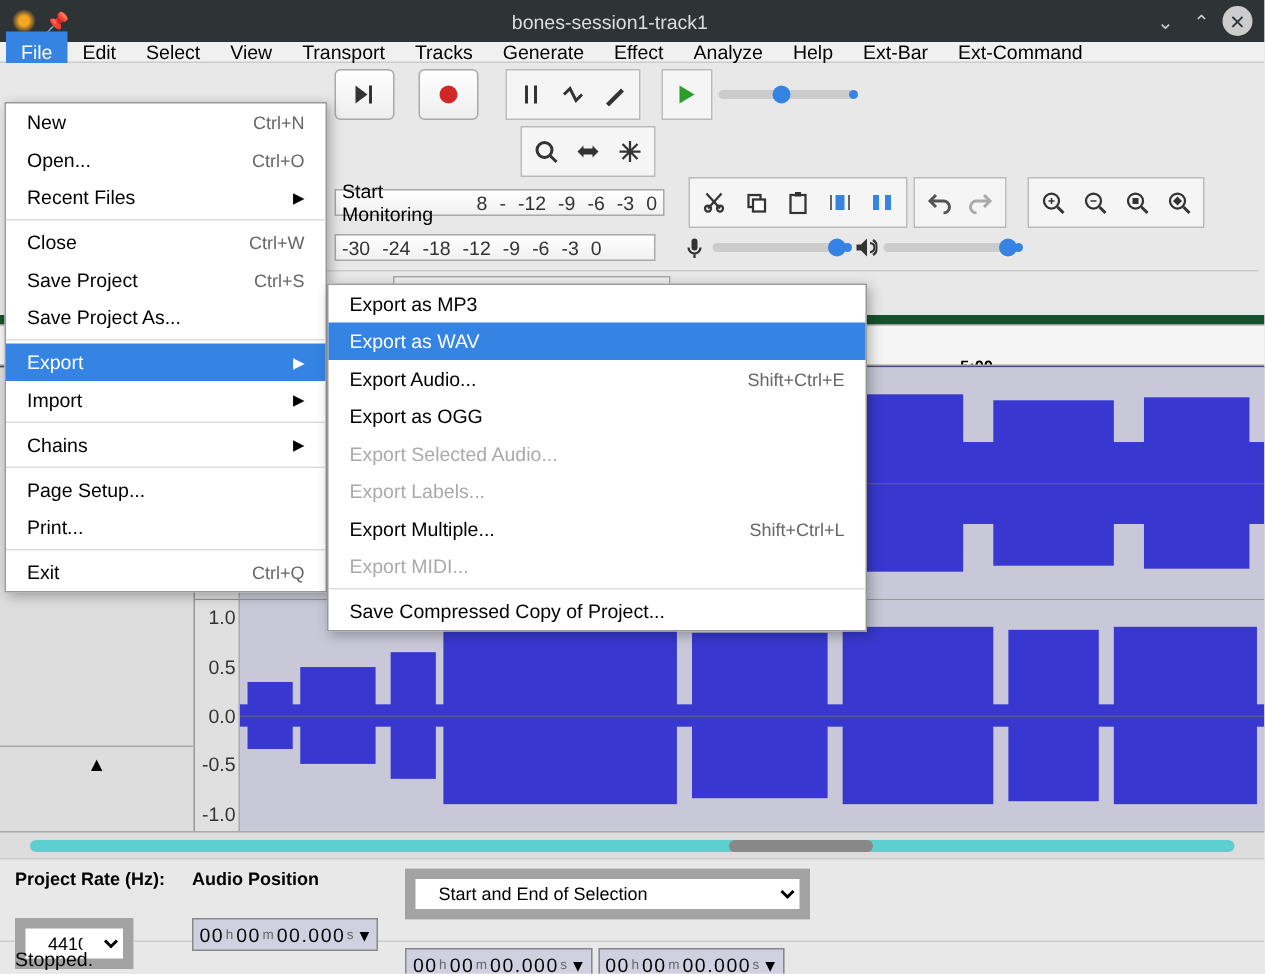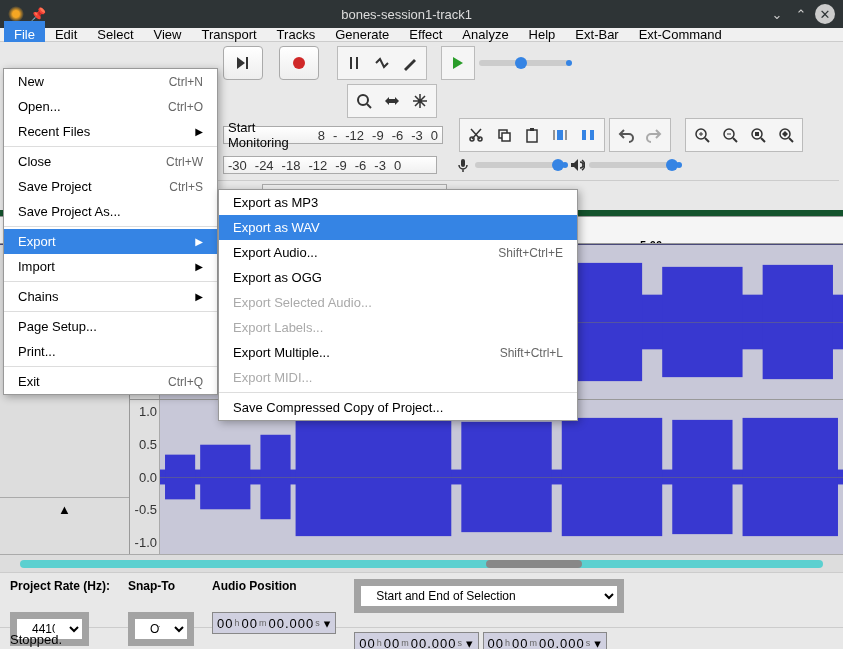--- a/index.html
+++ b/index.html
@@ -398,26 +398,20 @@
 </div>
 
 <div class="bottom-panel">
   <div class="bottom-group">
     <span class="bottom-label">Project Rate (Hz):</span>
     <select class="bottom-select" style="width:79px">
       <option>44100</option>
     </select>
   </div>
   <div class="bottom-group">
-    <span class="bottom-label">Snap-To</span>
-    <select class="bottom-select" style="width:66px">
-      <option>Off</option>
-    </select>
-  </div>
-  <div class="bottom-group">
     <span class="bottom-label">Audio Position</span>
     <div class="time-display">
       <span>00</span>
         <span class="unit">h</span>
         <span>00</span>
         <span class="unit">m</span>
         <span>00.000</span>
         <span class="unit">s</span>
         <span class="dropdown-arrow">▾</span>
     </div>

